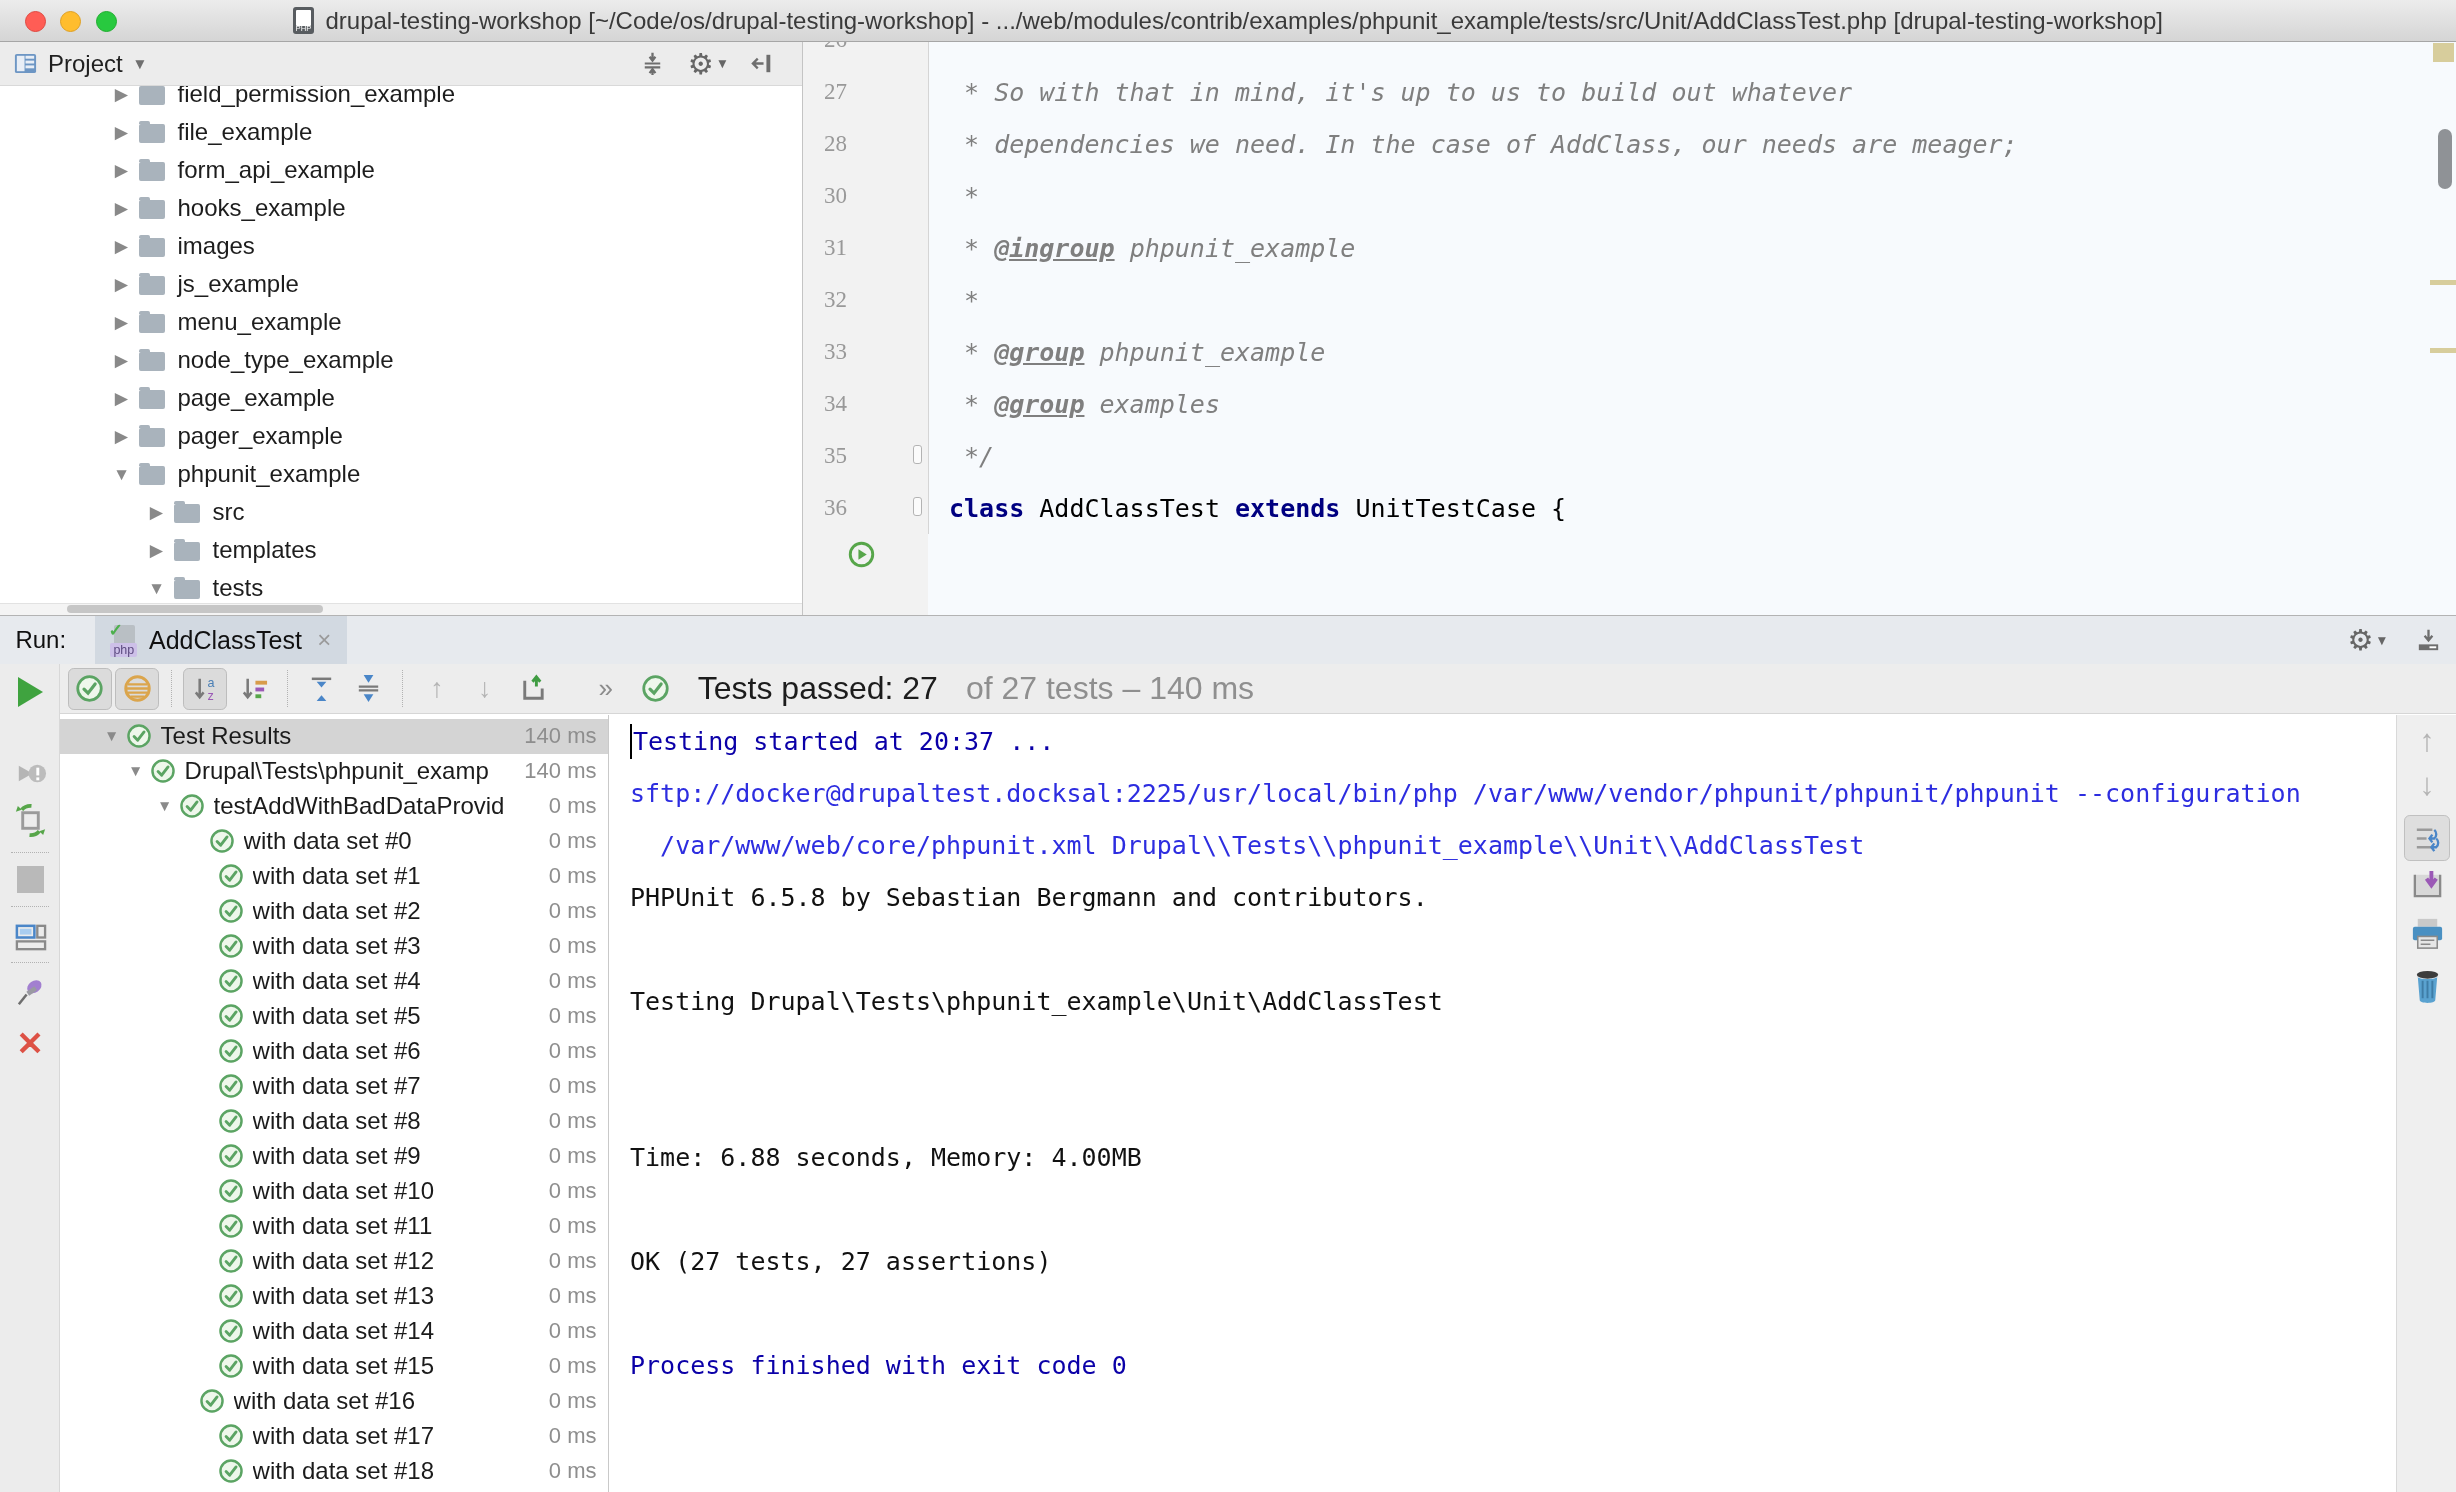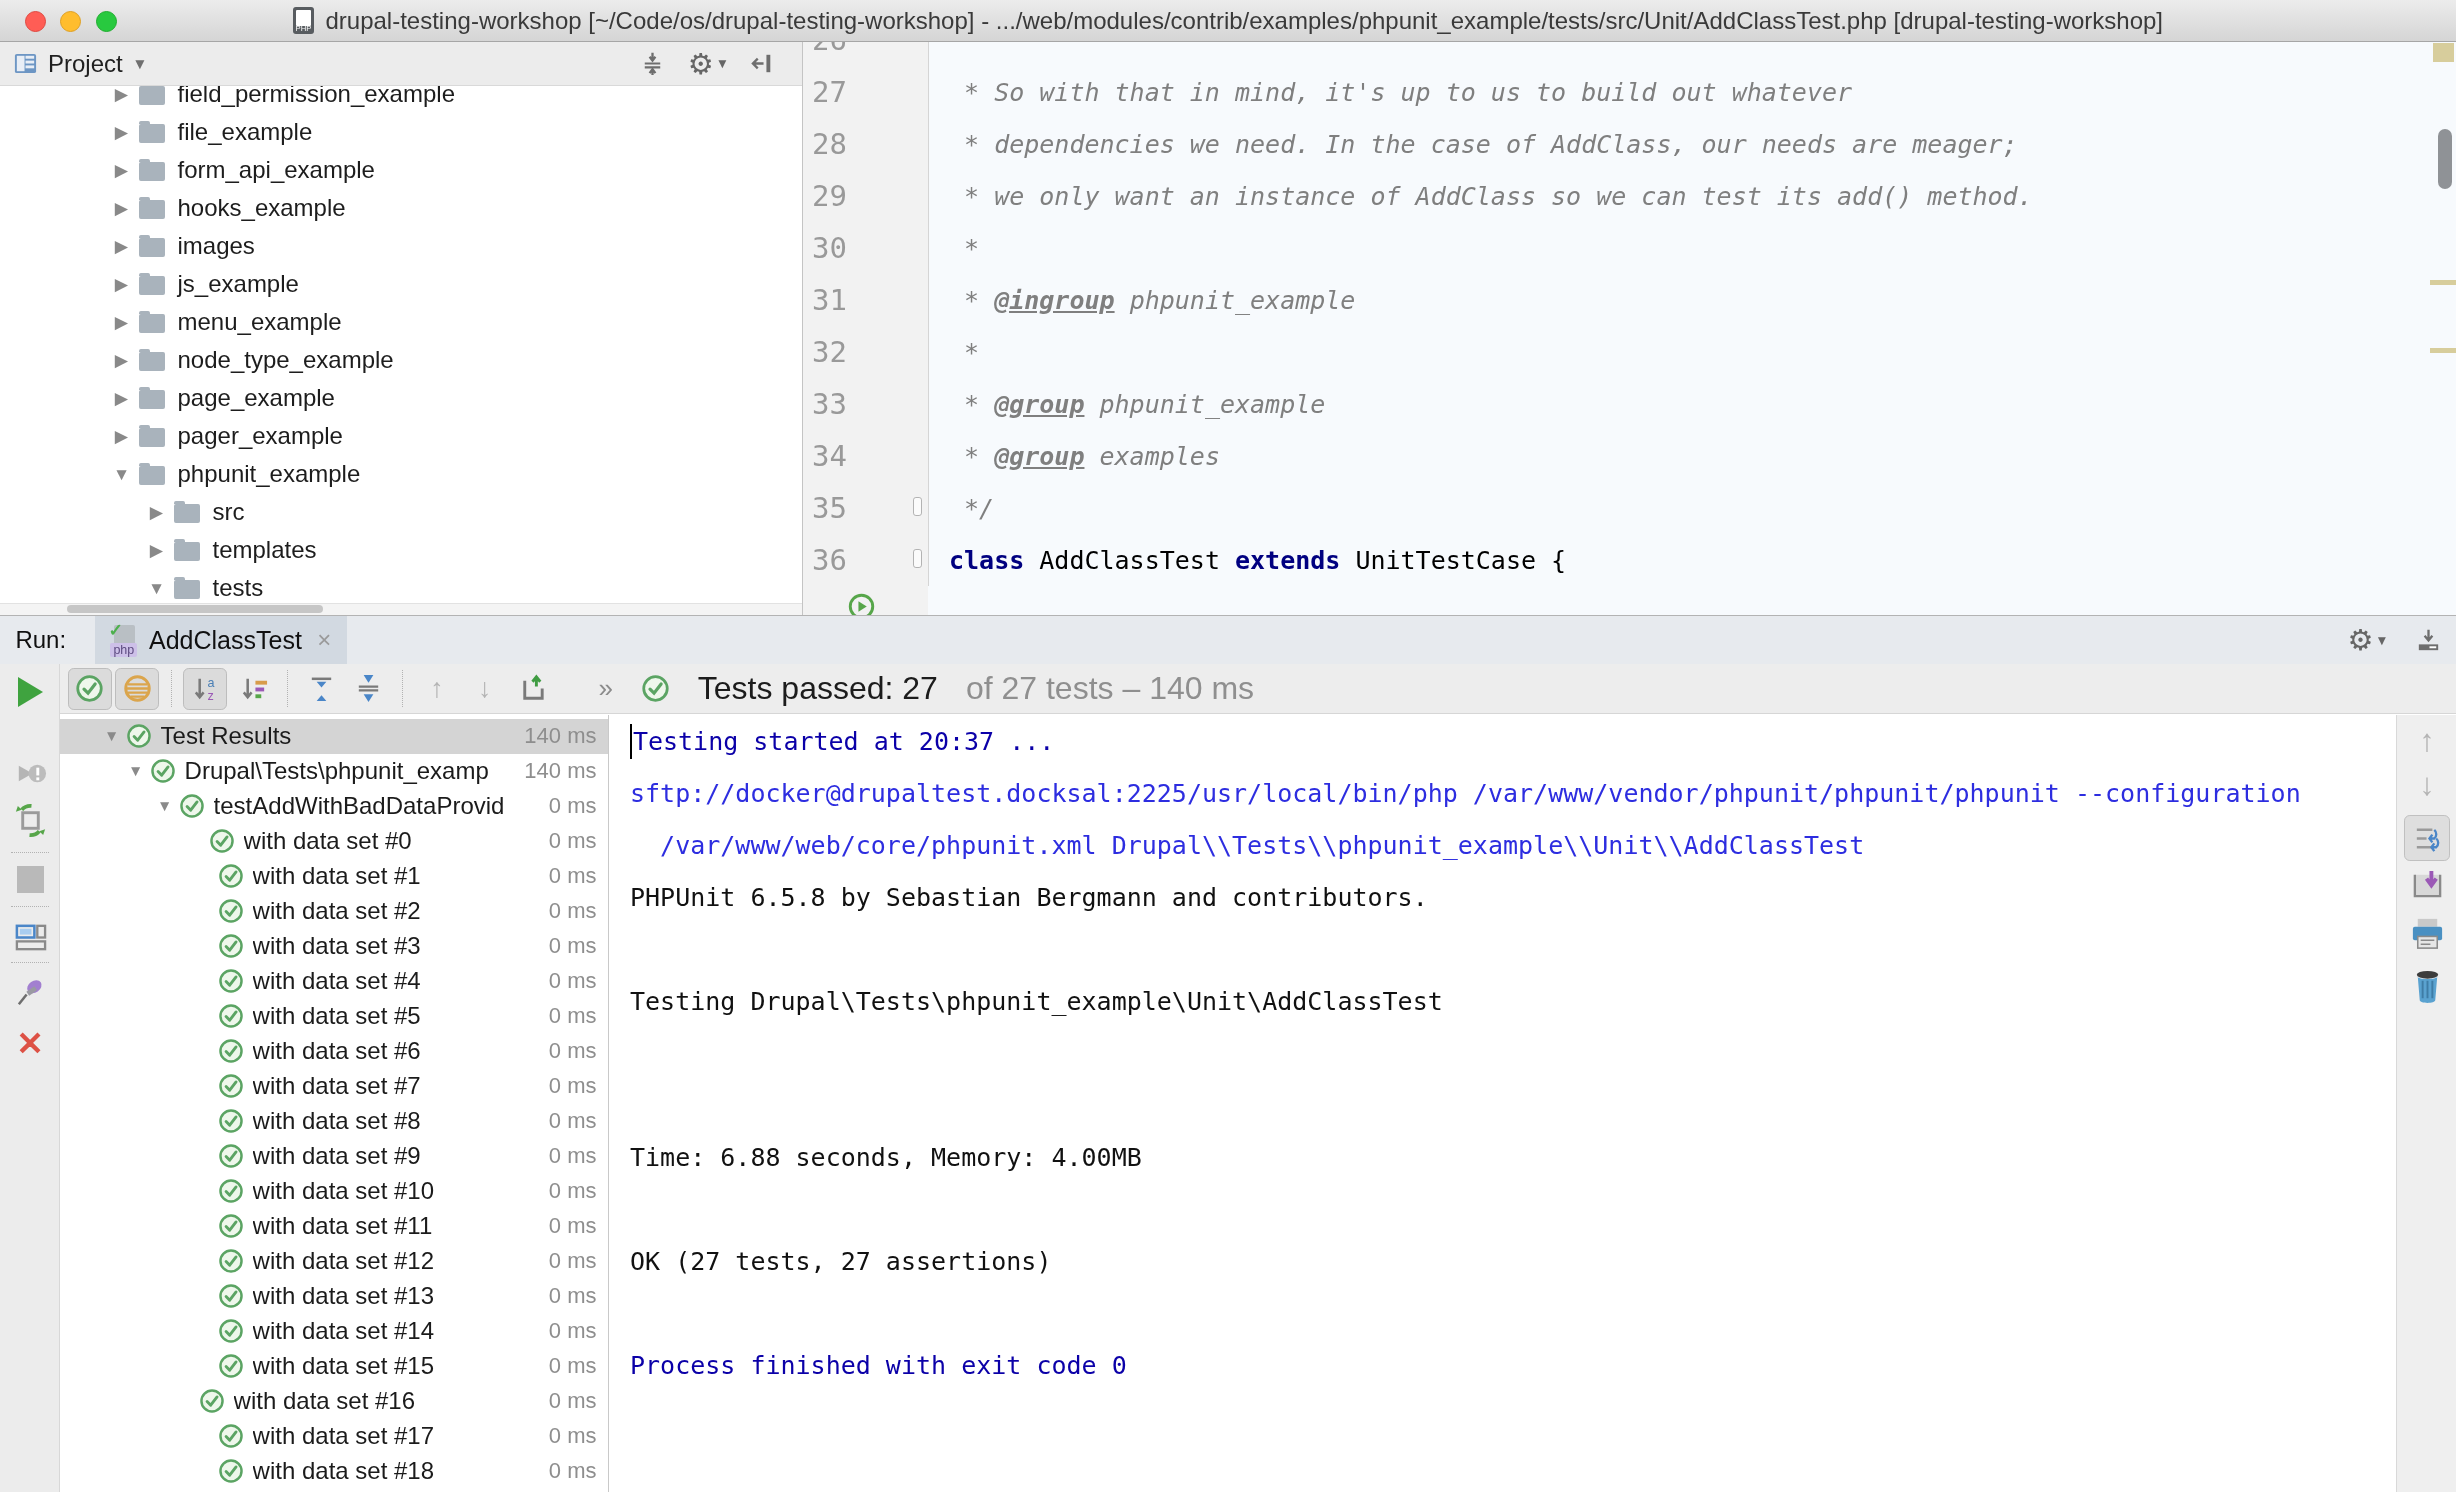--- a/index.html
+++ b/index.html
@@ -39,21 +39,21 @@
   .folder:before{content:"";position:absolute;left:0;top:-3.8px;width:10.6px;height:3.8px;background:#a9b3bc;border-radius:1.9px 1.9px 0 0;}
   .hsb{position:absolute;left:0;right:0;bottom:0;height:12.5px;background:#f4f4f4;border-top:1px solid #e2e2e2;}
   .hsb-thumb{position:absolute;left:67px;width:256px;top:1.9px;bottom:1.9px;background:#c6c6c6;border-radius:5.8px;}
 
   
   .editor{flex:1;position:relative;overflow:hidden;background:#f7fafd;
     font-family:"DejaVu Sans Mono",monospace;font-size:25px;
     background-image:linear-gradient(#f2f2f2,#f2f2f2);background-size:125px 100%;background-repeat:no-repeat;}
   .elines{margin-top:-28px;}
   .eline{height:52px;display:flex;align-items:stretch;white-space:pre;}
-  .enum{width:44px;flex:none;text-align:right;color:#999;font-size:29px;display:flex;align-items:center;justify-content:flex-end;}
+  .enum{width:44px;flex:none;text-align:right;color:#999;font-size:23px;display:flex;align-items:center;justify-content:flex-end;font-family:Liberation Serif, serif;}
   .eico{width:81px;flex:none;position:relative;}
   .eico .foldmark{position:absolute;right:5.8px;top:15.4px;width:9.6px;height:19px;border:1.9px solid #b3b3b3;border-radius:2.9px;background:#fbfbfb;}
   .ecode{border-left:1px solid #d5d5d5;padding-left:20px;display:flex;align-items:center;flex:1;}
   .tok-c{color:#7f7f7f;font-style:italic;}
   .tok-t{color:#7f7f7f;font-style:italic;font-weight:bold;text-decoration:underline;}
   .tok-k{color:#000080;font-weight:bold;}
   .tok-p{color:#000;}
   .estripe .mark-block{position:absolute;right:1.9px;top:1px;width:21px;height:19px;background:#d7cd9c;}
   .estripe .sb-thumb{position:absolute;right:3.8px;top:87px;width:14.4px;height:60px;background:#8f9296;border-radius:7.7px;}
   .estripe .mark-line1{position:absolute;right:0;top:238px;width:26px;height:4.8px;background:#d7cd9c;}
@@ -233,21 +233,20 @@
     <div class="hsb">
       <div class="hsb-thumb"></div>
     </div>
   </div>
 
   <div class="editor">
     <div class="elines">
         <div class="eline"><span class="enum">26</span><span class="eico"></span><span class="ecode"></span></div>
         <div class="eline"><span class="enum">27</span><span class="eico"></span><span class="ecode"><span class="tok-c"> * So with that in mind, it's up to us to build out whatever</span></span></div>
         <div class="eline"><span class="enum">28</span><span class="eico"></span><span class="ecode"><span class="tok-c"> * dependencies we need. In the case of AddClass, our needs are meager;</span></span></div>
-        <div class="eline"><span class="enum">29</span><span class="eico"></span><span class="ecode"><span class="tok-c"> * we only want an instance of AddClass so we can test its add() method.</span></span></div>
         <div class="eline"><span class="enum">30</span><span class="eico"></span><span class="ecode"><span class="tok-c"> *</span></span></div>
         <div class="eline"><span class="enum">31</span><span class="eico"></span><span class="ecode"><span class="tok-c"> * </span><span class="tok-t">@ingroup</span><span class="tok-c"> phpunit_example</span></span></div>
         <div class="eline"><span class="enum">32</span><span class="eico"></span><span class="ecode"><span class="tok-c"> *</span></span></div>
         <div class="eline"><span class="enum">33</span><span class="eico"></span><span class="ecode"><span class="tok-c"> * </span><span class="tok-t">@group</span><span class="tok-c"> phpunit_example</span></span></div>
         <div class="eline"><span class="enum">34</span><span class="eico"></span><span class="ecode"><span class="tok-c"> * </span><span class="tok-t">@group</span><span class="tok-c"> examples</span></span></div>
         <div class="eline"><span class="enum">35</span><span class="eico"><span class="foldmark"></span></span><span class="ecode"><span class="tok-c"> */</span></span></div>
         <div class="eline"><span class="enum">36</span><span class="eico">
   <svg width="29" height="29" viewBox="0 0 16 16">
     <circle cx="8" cy="8" r="6.2" fill="none" stroke="#57a64a" stroke-width="1.6"></circle>
     <path d="M6.3 5.1 L10.9 8 L6.3 10.9 Z" fill="#57a64a"></path>

